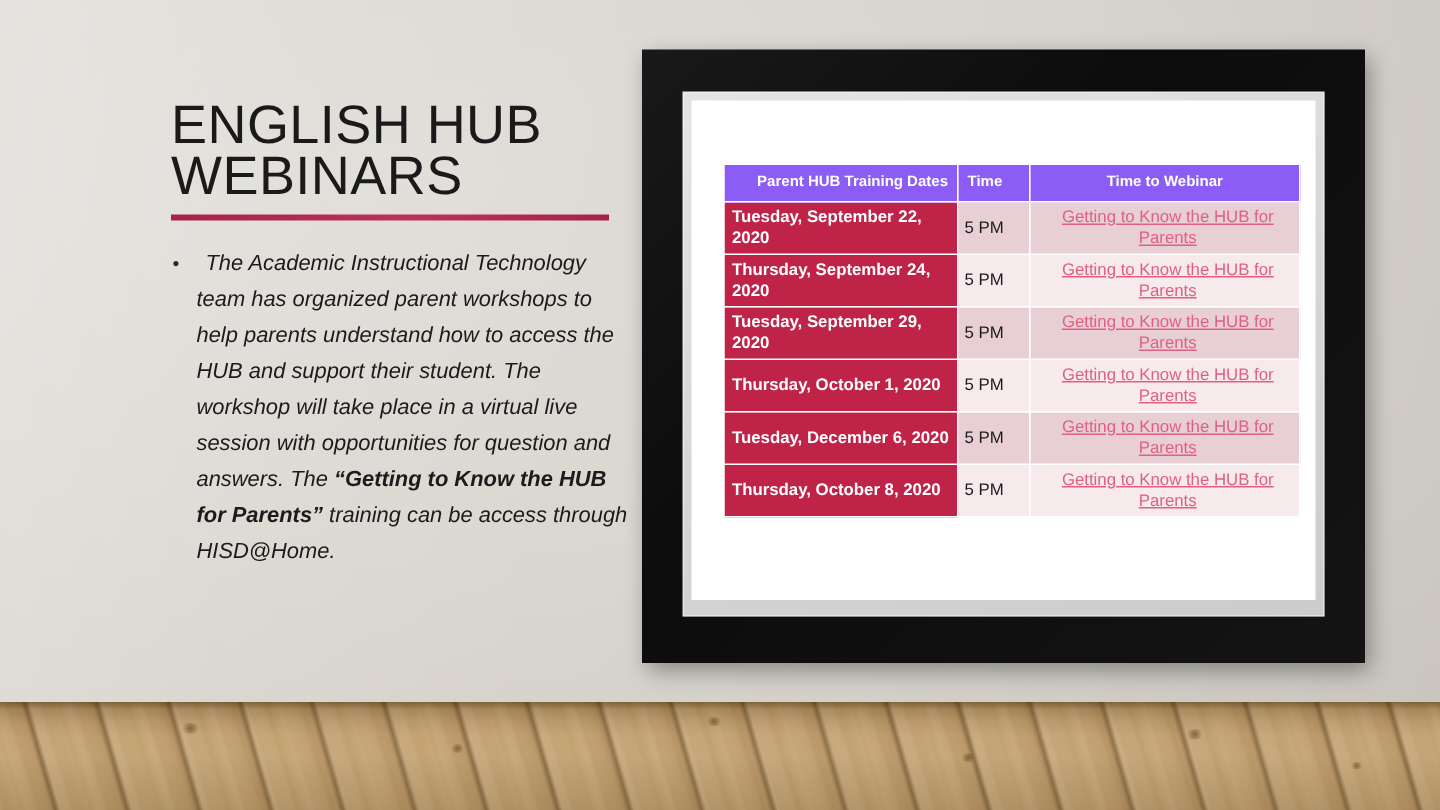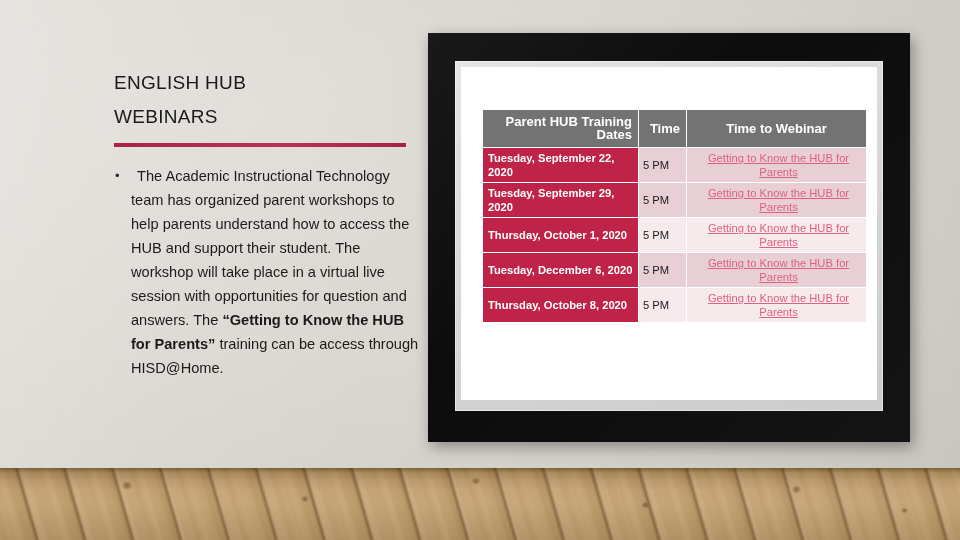--- a/index.html
+++ b/index.html
@@ -90,21 +90,21 @@
     background: radial-gradient(circle, rgba(80,50,18,0.55) 0%, rgba(80,50,18,0.0) 70%);
   }
 
   
   .title-block {
     position: absolute;
     left: 114px; top: 66px;
     width: 300px;
   }
   .slide-title {
-    font-size: 19px;
+    font-size: 36px;
     line-height: 34px;
     letter-spacing: 0.3px;
     color: #1a1a1a;
     font-weight: 400;
     white-space: pre-line;
   }
   .title-rule {
     margin-top: 9px;
     width: 292px;
     height: 4px;
@@ -129,20 +129,21 @@
     line-height: 24px;
     text-align: left;
     padding-left: 3px;
   }
   .bullet-text {
     flex: 1 1 auto;
     font-size: 14.6px;
     line-height: 24px;
     color: #1b1b1b;
     text-indent: 6px;
+    font-style: italic;
   }
   .bullet-text b { font-weight: bold; }
 
   
   .frame {
     position: absolute;
     left: 428px; top: 33px;
     width: 482px; height: 409px;
     background: #111111;
     background: linear-gradient(135deg, #191919 0%, #0c0c0c 40%, #141414 100%);
@@ -174,31 +175,31 @@
     border-collapse: collapse;
     table-layout: fixed;
     width: 384px;
     border-spacing: 0;
   }
   table.sched col.c-date { width: 156px; }
   table.sched col.c-time { width: 48px; }
   table.sched col.c-link { width: 180px; }
 
   table.sched th {
-    background: #737373;
+    background: #8b5cf6;
     color: #ffffff;
-    font-size: 13px;
+    font-size: 10px;
     font-weight: bold;
     line-height: 13px;
     padding: 5px 6px 6px 6px;
     border: 1px solid #ffffff;
     vertical-align: middle;
   }
   th.h-date { text-align: right; }
-  th.h-time { text-align: right; padding-left: 5px; }
+  th.h-time { text-align: left; padding-left: 5px; }
   th.h-link { text-align: center; }
 
   table.sched td {
     font-size: 11.2px;
     line-height: 14px;
     border: 1px solid #ffffff;
     vertical-align: middle;
   }
   td.c-date {
     background: #bf2347;
@@ -282,20 +283,25 @@
                 <th class="h-time">Time</th>
                 <th class="h-link">Time to Webinar</th>
               </tr>
             </thead>
             <tbody id="tbody">
                 <tr class="band-a">
                   <td class="c-date">Tuesday, September 22, 2020</td>
                   <td class="c-time">5 PM</td>
                   <td class="c-link"><a class="weblink" href="#">Getting to Know the HUB for Parents</a></td>
                 </tr>
+                <tr class="band-b">
+                  <td class="c-date">Thursday, September 24, 2020</td>
+                  <td class="c-time">5 PM</td>
+                  <td class="c-link"><a class="weblink" href="#">Getting to Know the HUB for Parents</a></td>
+                </tr>
                 <tr class="band-a">
                   <td class="c-date">Tuesday, September 29, 2020</td>
                   <td class="c-time">5 PM</td>
                   <td class="c-link"><a class="weblink" href="#">Getting to Know the HUB for Parents</a></td>
                 </tr>
                 <tr class="band-b">
                   <td class="c-date">Thursday, October 1, 2020</td>
                   <td class="c-time">5 PM</td>
                   <td class="c-link"><a class="weblink" href="#">Getting to Know the HUB for Parents</a></td>
                 </tr>

